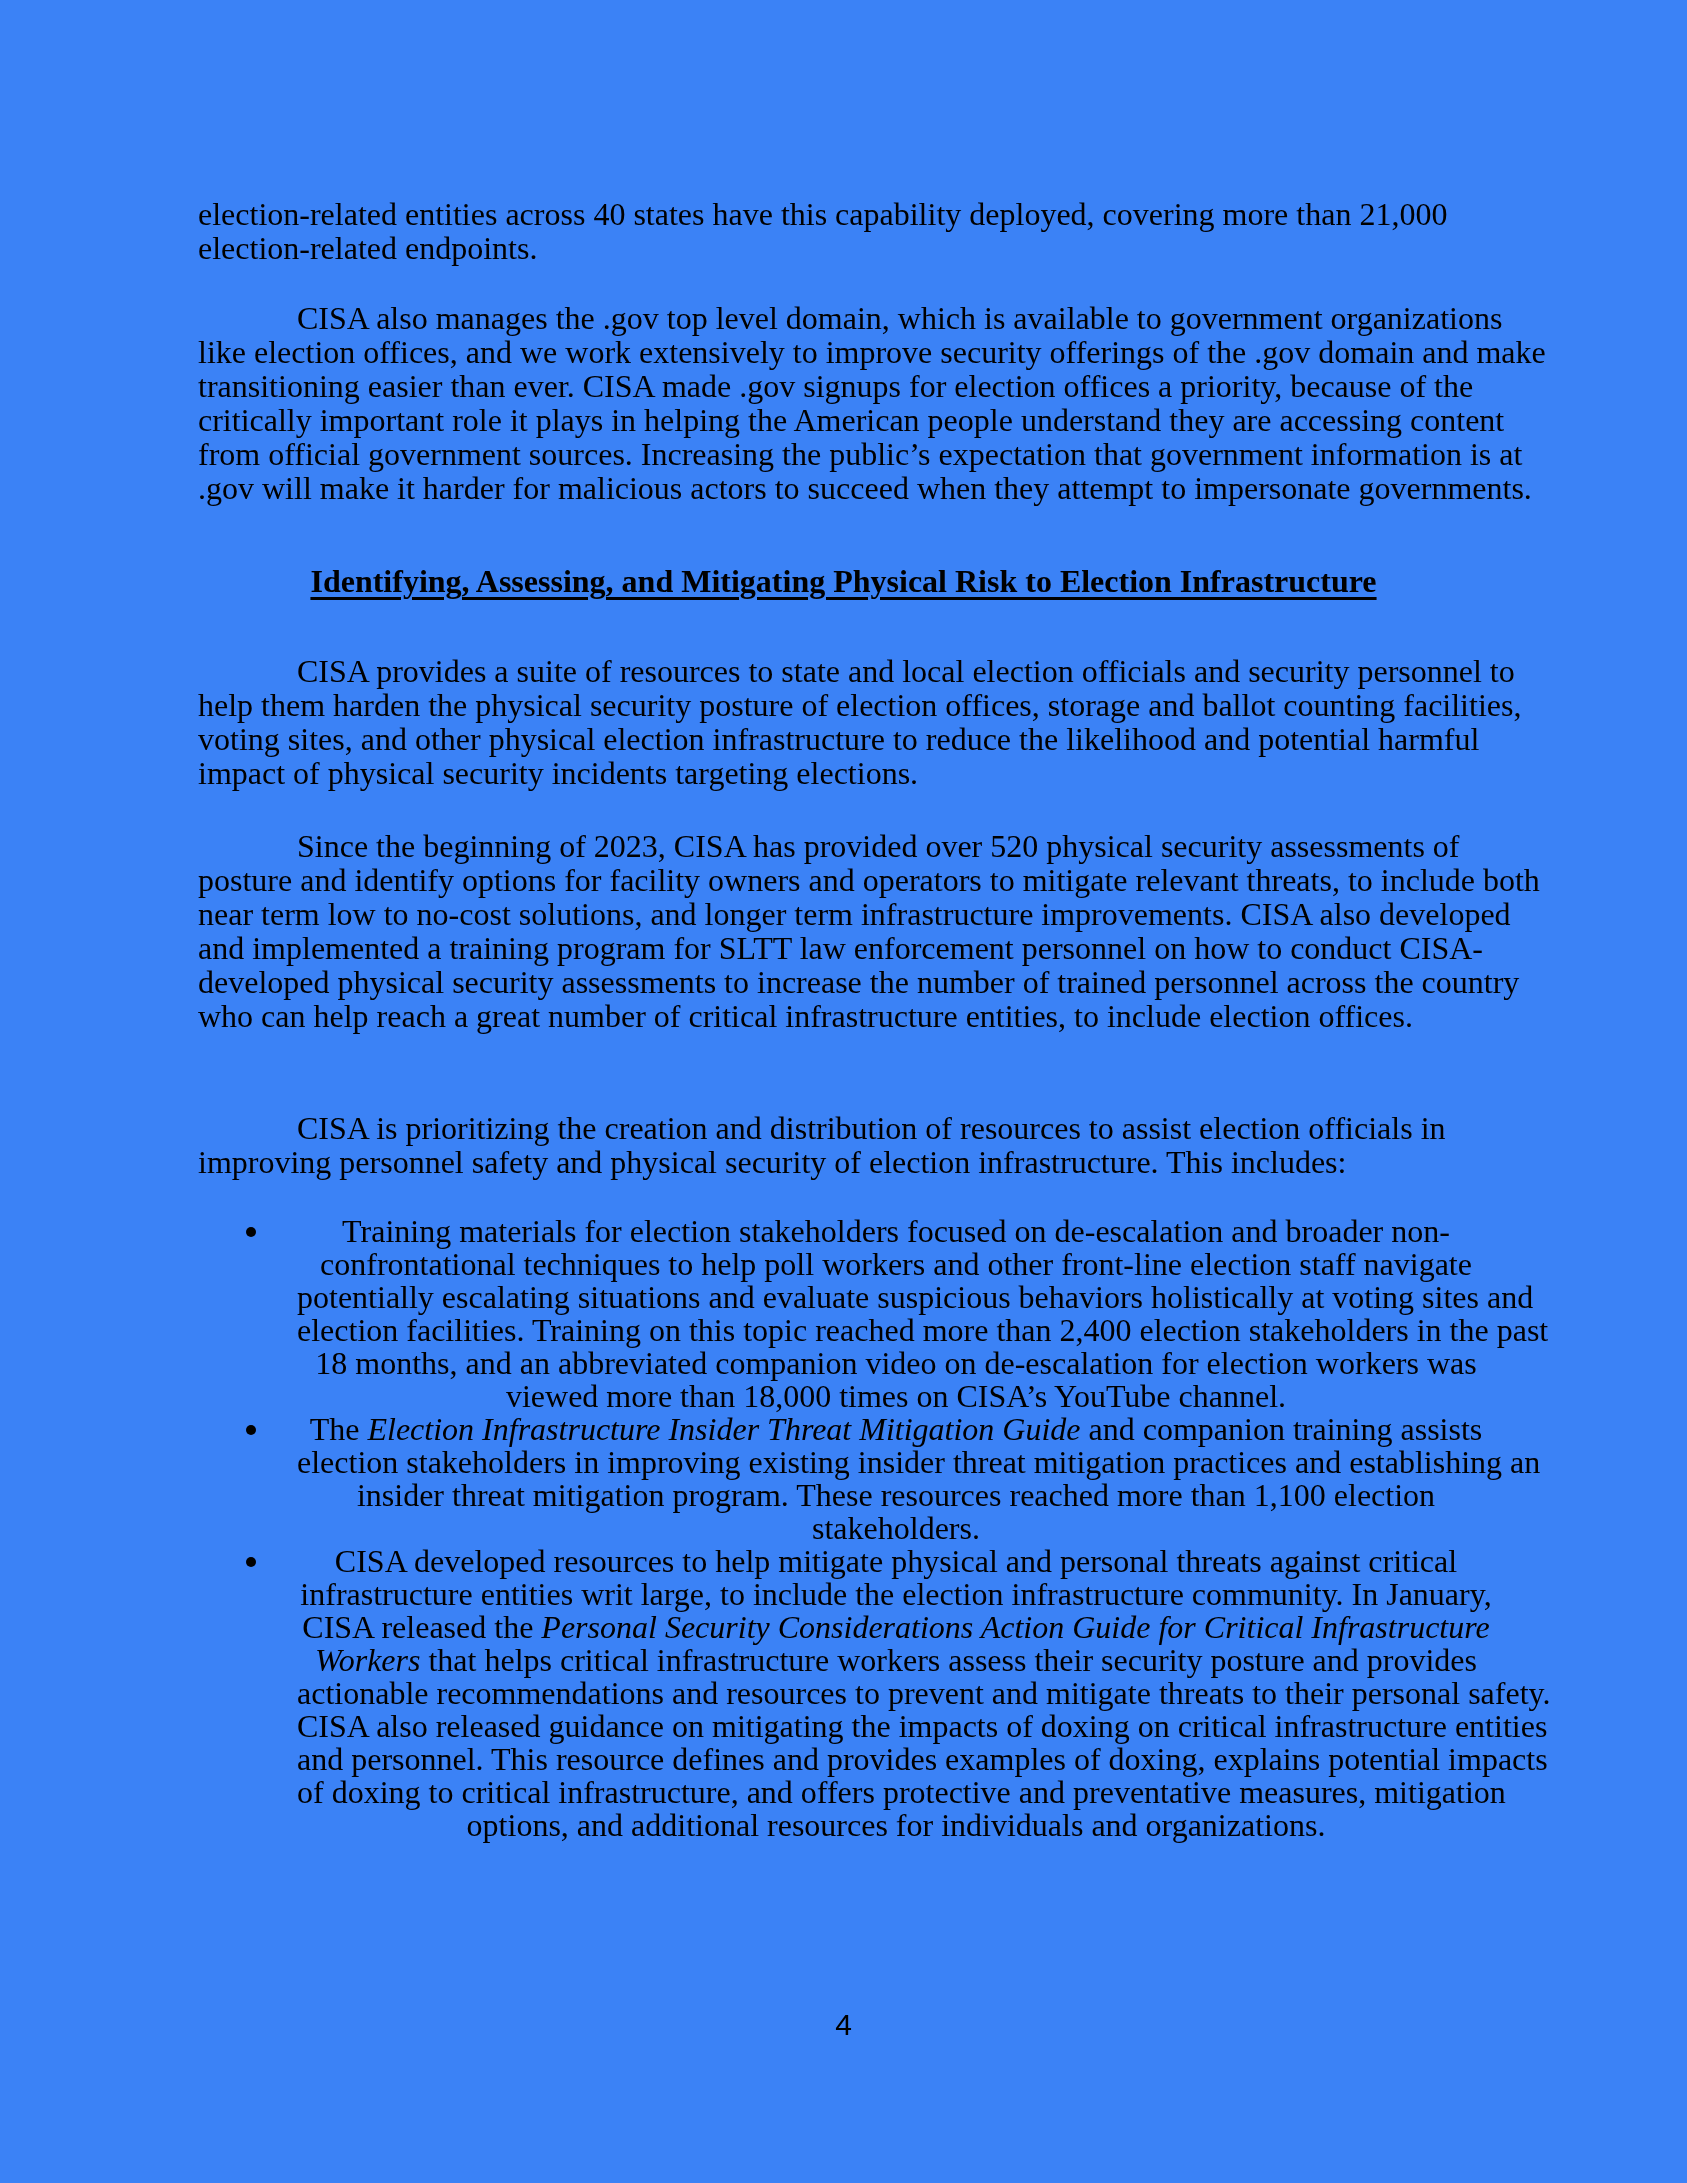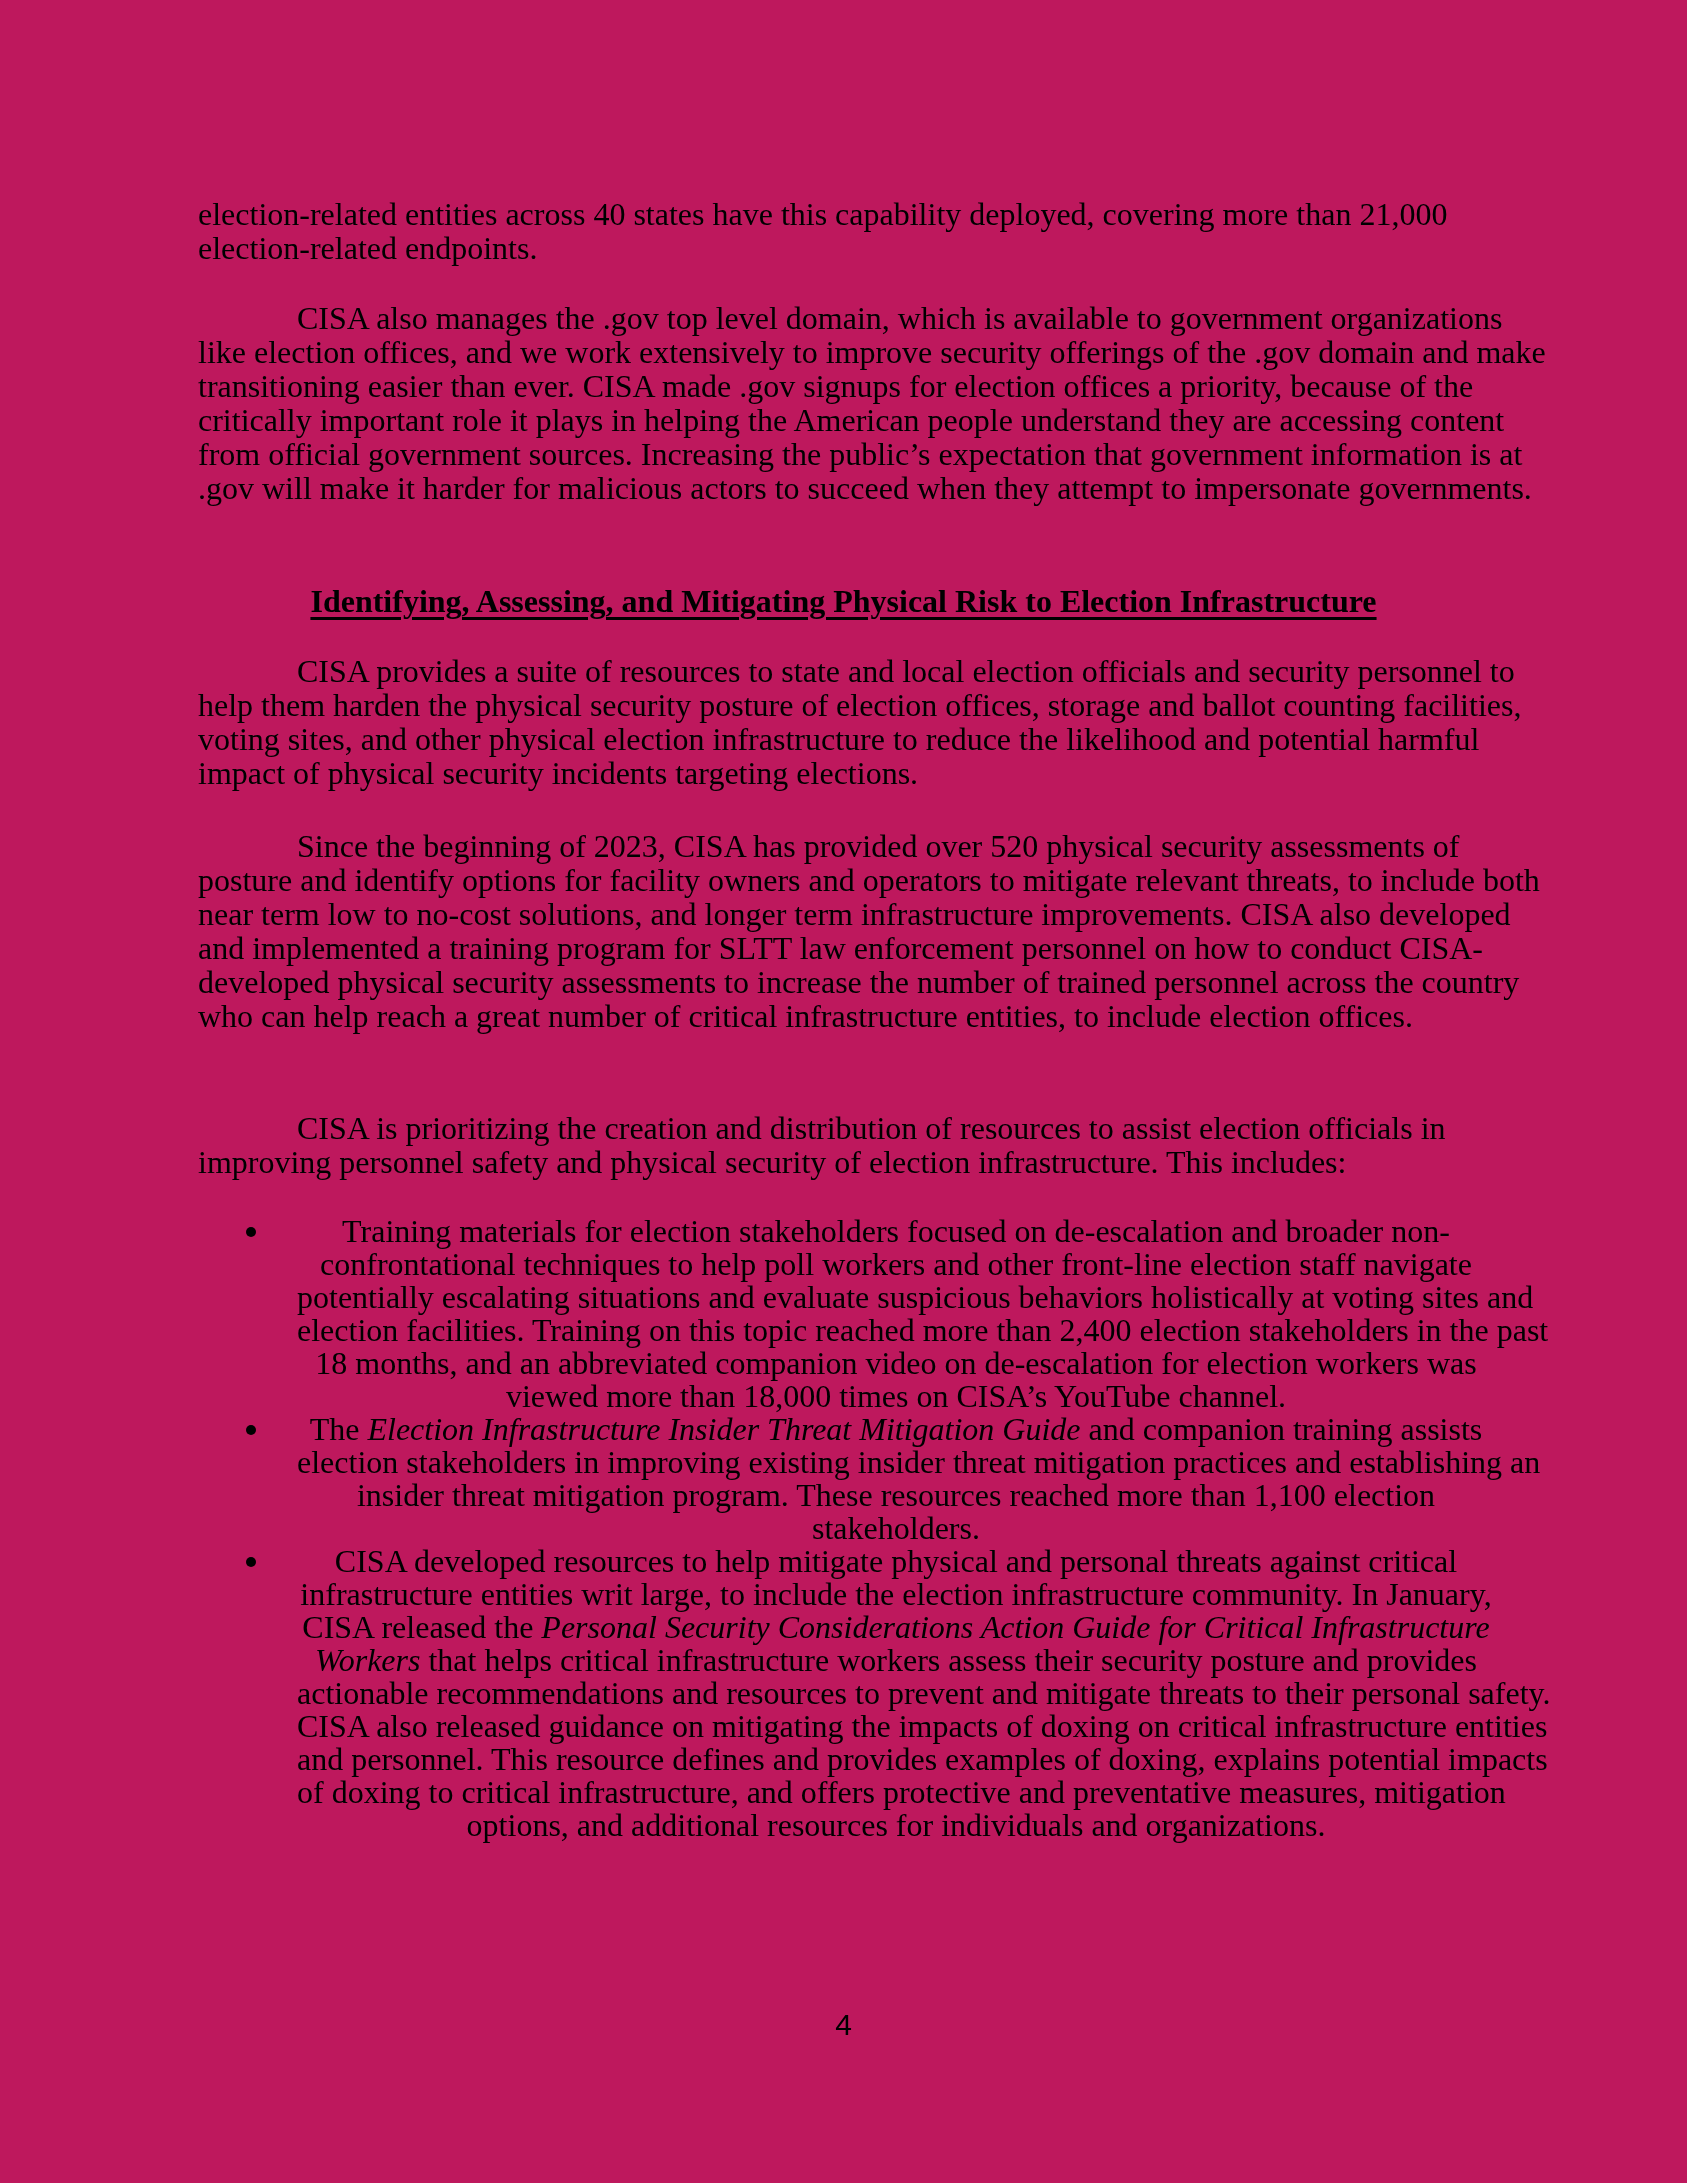--- a/index.html
+++ b/index.html
@@ -1,19 +1,19 @@
 <!DOCTYPE html>
 <html style="font-size:10.6px"><head>
 <meta charset="utf-8">
 <style>
   html, body { margin: 0; padding: 0; background: #ffffff; }
   body { width: 1687px; height: 2183px; position: relative; overflow: hidden; }
   .page {
     position: absolute; left: 0; top: 0; width: 1687px; height: 2183px;
-    background: #be185d; color: #000000;
+    background: #3b82f6; color: #000000;
     font-family: "Liberation Serif", "DejaVu Serif", serif;
     font-size: 32px;
   }
   .block { position: absolute; left: 198px; width: 1297px; }
   .line { display: block; white-space: nowrap; height: 34px; line-height: 34px; }
   .indent-first .line:first-child { padding-left: 99px; }
   .heading {
     position: absolute; left: 0; width: 1687px; text-align: center;
     font-weight: bold; text-decoration: underline; text-decoration-thickness: 3.3px;
     text-underline-offset: 5.3px; white-space: nowrap; line-height: 34px;
@@ -43,21 +43,21 @@
 
   <div class="block indent-first" style="top:301px;">
     <span class="line">CISA also manages the .gov top level domain, which is available to government organizations</span>
     <span class="line">like election offices, and we work extensively to improve security offerings of the .gov domain and make</span>
     <span class="line">transitioning easier than ever. CISA made .gov signups for election offices a priority, because of the</span>
     <span class="line">critically important role it plays in helping the American people understand they are accessing content</span>
     <span class="line">from official government sources. Increasing the public’s expectation that government information is at</span>
     <span class="line">.gov will make it harder for malicious actors to succeed when they attempt to impersonate governments.</span>
   </div>
 
-  <div class="heading" style="top:584px;">Identifying, Assessing, and Mitigating Physical Risk to Election Infrastructure</div>
+  <div class="heading" style="top:564px;">Identifying, Assessing, and Mitigating Physical Risk to Election Infrastructure</div>
 
   <div class="block indent-first" style="top:654px;">
     <span class="line">CISA provides a suite of resources to state and local election officials and security personnel to</span>
     <span class="line">help them harden the physical security posture of election offices, storage and ballot counting facilities,</span>
     <span class="line">voting sites, and other physical election infrastructure to reduce the likelihood and potential harmful</span>
     <span class="line">impact of physical security incidents targeting elections.</span>
   </div>
 
   <div class="block indent-first" style="top:829px;">
     <span class="line">Since the beginning of 2023, CISA has provided over 520 physical security assessments of</span>

